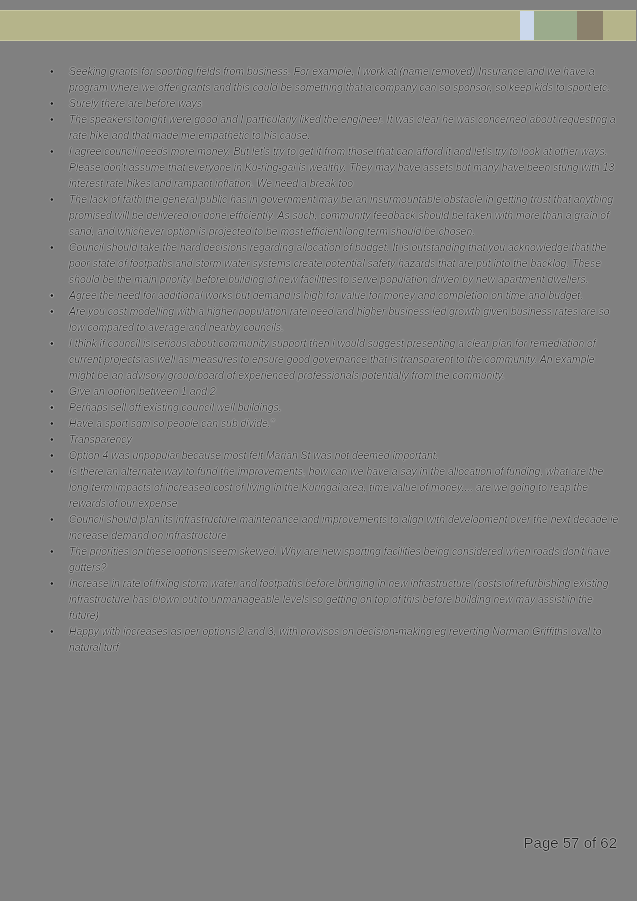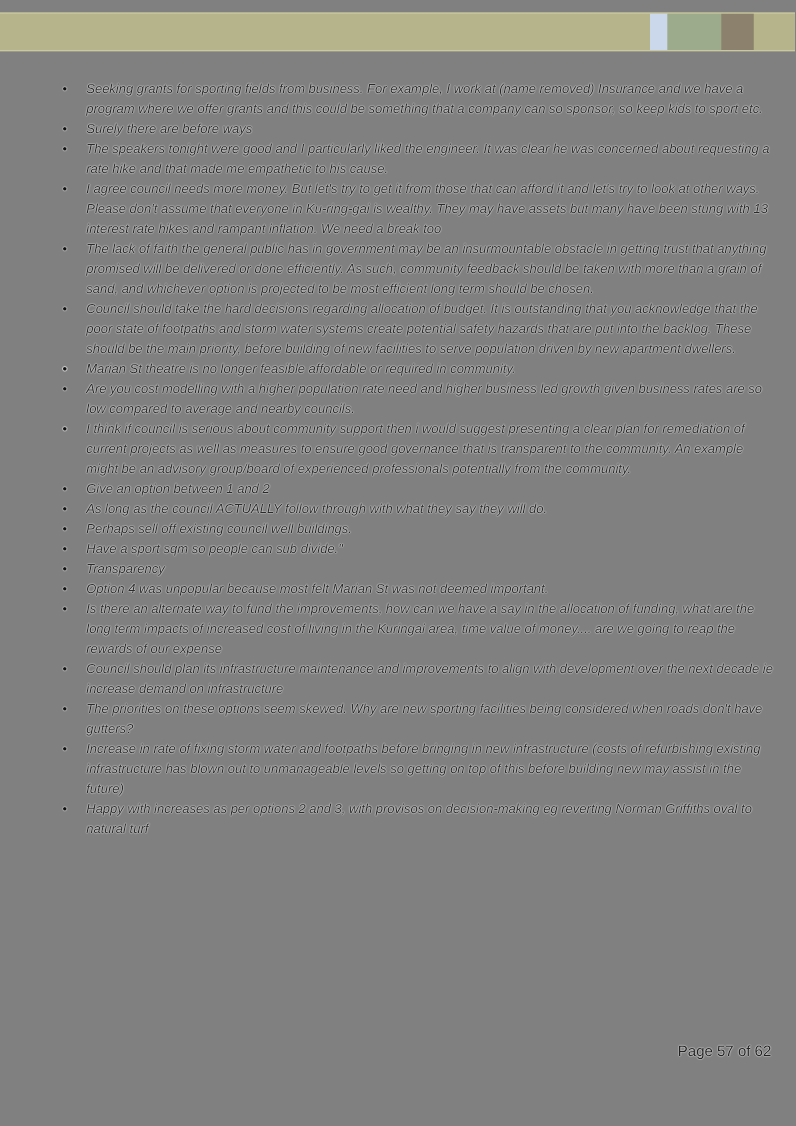--- a/index.html
+++ b/index.html
@@ -28,21 +28,21 @@
       font-size: 10.4px; line-height: 16px; font-style: italic;
       color: #2a2a2a;
       text-shadow: 0 0 1px #ffffff, 0 0 1px #ffffff;
     }
     ul.comments li .bullet {
       position: absolute; left: 4px; top: 0; font-style: normal;
       color: #111;
     }
     .page-number {
       position: absolute; right: 20px; top: 834px;
-      font-size: 12px; color: #222;
+      font-size: 15px; color: #222;
       text-shadow: 0 0 1px #ffffff, 0 0 1px #ffffff;
     }
   </style>
 </head>
 <body>
 
 <div class="header-band">
   <div class="hb-block hb-blue"></div>
   <div class="hb-block hb-green"></div>
   <div class="hb-block hb-brown"></div>
@@ -50,27 +50,27 @@
 
 <div class="content">
   <ul class="comments">
     <li><span class="bullet">•</span><span>Seeking grants for sporting fields from business. For example, I work at (name removed) Insurance and we have a program where we offer grants and this could be something that a company can so sponsor, so keep kids to sport etc.</span></li>
     <li><span class="bullet">•</span><span>Surely there are before ways</span></li>
     <li><span class="bullet">•</span><span>The speakers tonight were good and I particularly liked the engineer. It was clear he was concerned about requesting a rate hike and that made me empathetic to his cause.</span></li>
     <li><span class="bullet">•</span><span>I agree council needs more money. But let's try to get it from those that can afford it and let's try to look at other ways. Please don't assume that everyone in Ku-ring-gai is wealthy. They may have assets but many have been stung with 13 interest rate hikes and rampant inflation. We need a break too</span></li>
     <li><span class="bullet">•</span><span>The lack of faith the general public has in government may be an insurmountable obstacle in getting trust that anything promised will be delivered or done efficiently. As such, community feedback should be taken with more than a grain of sand, and whichever option is projected to be most efficient long term should be chosen.</span></li>
     <li><span class="bullet">•</span><span>Council should take the hard decisions regarding allocation of budget. It is outstanding that you acknowledge that the poor state of footpaths and storm water systems create potential safety hazards that are put into the backlog. These should be the main priority, before building of new facilities to serve population driven by new apartment dwellers.</span></li>
     <li><span class="bullet">•</span></li>
+    <li><span class="bullet">•</span><span>Agree the need for additional works but demand is high for value for money and completion on time and budget.</span></li>
     <li><span class="bullet">•</span></li>
-    <li><span class="bullet">•</span><span>Marian St theatre is no longer feasible affordable or required in community.</span></li>
     <li><span class="bullet">•</span><span>Are you cost modelling with a higher population rate need and higher business led growth given business rates are so low compared to average and nearby councils.</span></li>
     <li><span class="bullet">•</span></li>
     <li><span class="bullet">•</span><span>I think if council is serious about community support then i would suggest presenting a clear plan for remediation of current projects as well as measures to ensure good governance that is transparent to the community. An example might be an advisory group/board of experienced professionals potentially from the community.</span></li>
     <li><span class="bullet">•</span><span>Give an option between 1 and 2</span></li>
-    <li><span class="bullet">•</span><span>As long as the council ACTUALLY follow through with what they say they will do.</span></li>
+    <li><span class="bullet">•</span></li>
     <li><span class="bullet">•</span><span>Perhaps sell off existing council well buildings.</span></li>
     <li><span class="bullet">•</span><span>Have a sport sqm so people can sub divide."</span></li>
     <li><span class="bullet">•</span><span>Transparency</span></li>
     <li><span class="bullet">•</span><span>Option 4 was unpopular because most felt Marian St was not deemed important.</span></li>
     <li><span class="bullet">•</span><span>Is there an alternate way to fund the improvements, how can we have a say in the allocation of funding, what are the long term impacts of increased cost of living in the Kuringai area, time value of money.... are we going to reap the rewards of our expense</span></li>
     <li><span class="bullet">•</span><span>Council should plan its infrastructure maintenance and improvements to align with development over the next decade ie increase demand on infrastructure</span></li>
     <li><span class="bullet">•</span><span>The priorities on these options seem skewed. Why are new sporting facilities being considered when roads don't have gutters?</span></li>
     <li><span class="bullet">•</span><span>Increase in rate of fixing storm water and footpaths before bringing in new infrastructure (costs of refurbishing existing infrastructure has blown out to unmanageable levels so getting on top of this before building new may assist in the future)</span></li>
     <li><span class="bullet">•</span><span>Happy with increases as per options 2 and 3, with provisos on decision-making eg reverting Norman Griffiths oval to natural turf</span></li>
   </ul>

